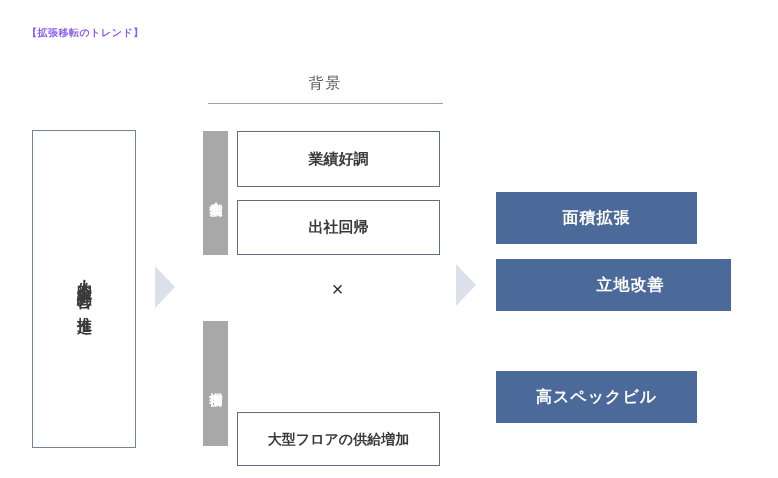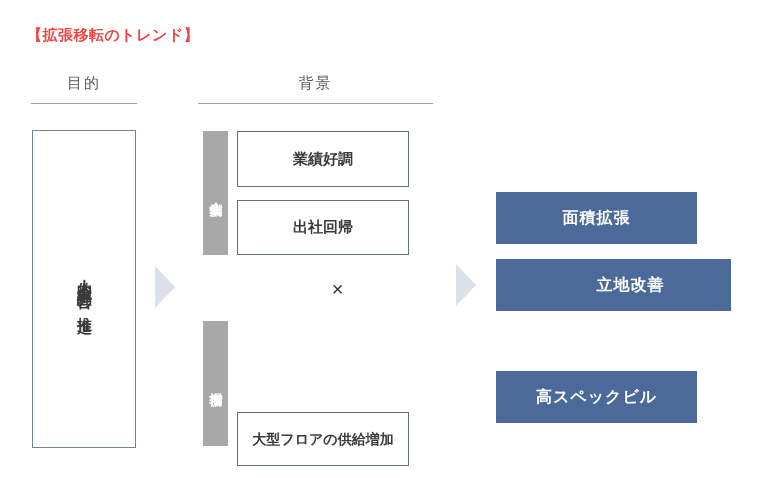--- a/index.html
+++ b/index.html
@@ -11,50 +11,50 @@
     --header-gray:#595959;
     --rule-gray:#9aa0a6;
   }
   html,body{margin:0;padding:0;background:#fff;}
   body{font-family:"Liberation Sans","DejaVu Sans",sans-serif;}
   .stage{
     position:relative;width:778px;height:478px;background:#ffffff;overflow:hidden;
   }
   .title{
     position:absolute;left:27px;top:26px;
-    font-size:15px;font-weight:bold;color:#ef4444;letter-spacing:0.5px;
+    font-size:10px;font-weight:bold;color:#8b5cf6;letter-spacing:0.5px;
   }
   .col-header{
     position:absolute;top:74px;text-align:center;
     font-size:15px;color:var(--header-gray);letter-spacing:2px;
     padding-bottom:10px;border-bottom:1px solid var(--rule-gray);
   }
   .col-header.purpose{left:31px;width:106px;}
-  .col-header.background{left:198px;width:235px;}
+  .col-header.background{left:208px;width:235px;}
   .col-header.features{left:498px;width:198px;}
 
   .purpose-box{
     position:absolute;left:32px;top:130px;width:104px;height:318px;
     background:#fff;border:1.5px solid #72849a;box-sizing:border-box;
     display:flex;align-items:center;justify-content:center;
   }
   .v-text{
     writing-mode:vertical-rl;text-orientation:mixed;
     font-size:15px;font-weight:bold;color:var(--text-dark);letter-spacing:3px;
   }
   .side-bar{
     position:absolute;left:203px;width:25px;background:var(--bar-gray);
     display:flex;align-items:center;justify-content:center;
   }
   .side-bar .v-text{color:#ffffff;font-size:13px;letter-spacing:1px;}
   .side-bar.company{top:131px;height:124px;}
   .side-bar.market{top:321px;height:125px;}
 
   .mid-box{
-    position:absolute;left:237px;width:172px;
+    position:absolute;left:237px;width:203px;
     background:#fff;border:1.5px solid var(--box-border);box-sizing:border-box;
     display:flex;align-items:center;justify-content:center;text-align:center;
     font-size:15px;font-weight:bold;color:var(--text-dark);
     white-space:pre-line;line-height:1.35;
   }
   .mid-box.b1{top:131px;height:56px;}
   .mid-box.b2{top:200px;height:55px;}
   .mid-box.b3{top:321px;height:56px;font-size:14px;}
   .mid-box.b4{top:392px;height:54px;font-size:14px;margin-top:20px;}
 
@@ -81,21 +81,20 @@
   .arrow.a1{left:155px;top:266px;}
   .arrow.a2{left:456px;top:264px;}
 </style>
 </head>
 <body>
 
 <div class="stage">
 
   <div class="title">【拡張移転のトレンド】</div>
 
-  <div class="col-header purpose">目的</div>
   <div class="col-header background">背景</div>
 
   <div class="purpose-box">
     <span class="v-text">人的資本経営の推進</span>
   </div>
 
   <div class="arrow a1"></div>
 
   <div class="side-bar company">
     <span class="v-text">企業側</span>

